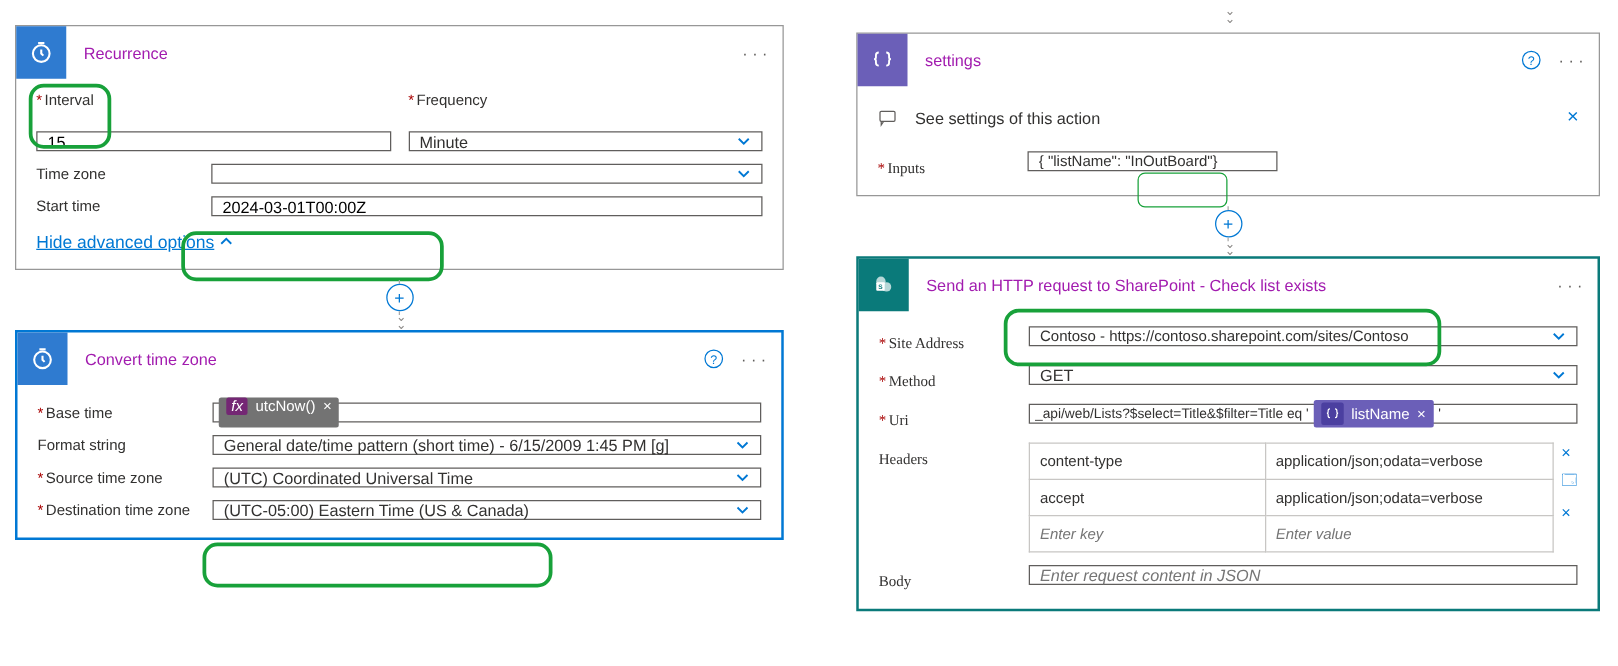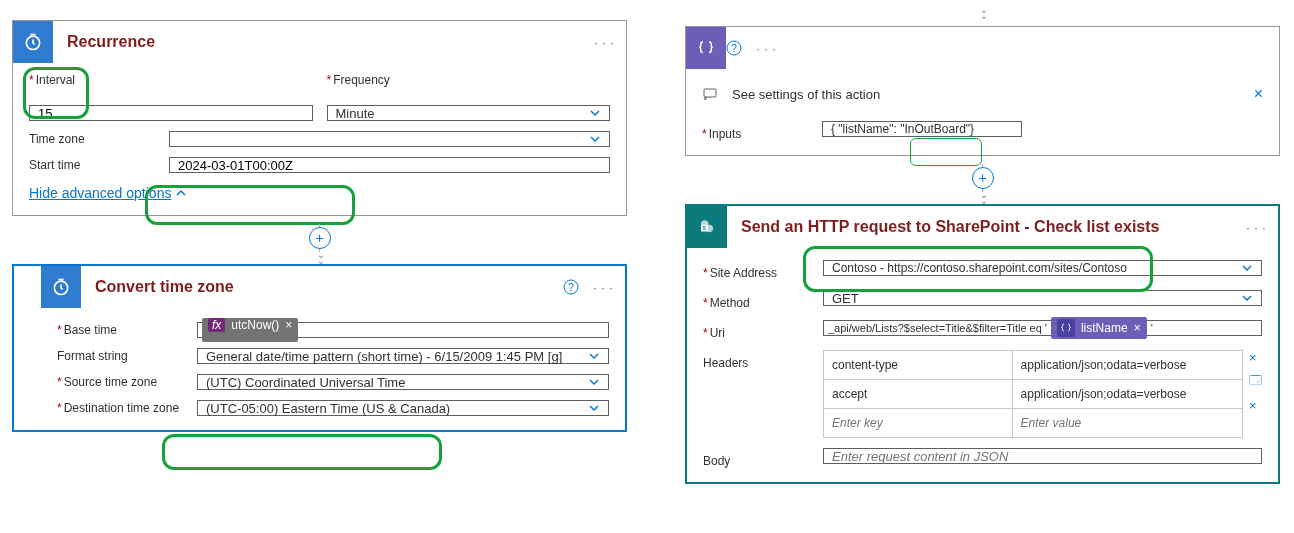--- a/index.html
+++ b/index.html
@@ -9,21 +9,21 @@
 
   .card { border: 1px solid #979797; background: #fff; margin-bottom: 8px; }
   .card.blue-border { border: 2px solid #0078d4; }
   .card.teal-border { border: 2px solid #0a7a7a; }
 
   .card-header { display: flex; align-items: center; padding: 0 12px 0 0; height: 42px; }
   .hdr-icon { width: 40px; height: 42px; display: flex; align-items: center; justify-content: center; color: #fff; flex-shrink:0;}
   .hdr-icon.blue { background: #2f7bd0; }
   .hdr-icon.purple { background: #6b5fb8; }
   .hdr-icon.teal { background: #0a7a7a; }
-  .hdr-title { margin-left: 14px; flex: 1; font-size: 16px; color: #7f1d1d; font-weight: bold; }
+  .hdr-title { margin-left: 14px; flex: 1; font-size: 13px; color: #a21caf; }
   .hdr-tools { display: flex; align-items: center; gap: 14px; color: #605e5c; }
   .hdr-tools .help { color:#0078d4; }
 
   .card-body { padding: 10px 16px 14px 16px; }
 
   .two-col { display: flex; gap: 14px; }
   .two-col > div { flex: 1; }
 
   .field-label { font-size: 12px; margin-bottom: 18px; display:block;}
   .req::before { content: "*"; color: #a80000; margin-right: 2px; }
@@ -44,21 +44,21 @@
   .pill-var .ic { background:#4b3fa0; width:18px;height:18px; display:flex;align-items:center;justify-content:center; border-radius:2px;}
 
   .connector { display:flex; flex-direction:column; align-items:center; height:40px; justify-content:center; position:relative;}
   .connector .vline { width:1px; flex:1; background:#aaa;}
   .plus { width:22px;height:22px;border:1px solid #0078d4;border-radius:50%;background:#fff;color:#0078d4;display:flex;align-items:center;justify-content:center;font-size:14px;line-height:1;}
   .down-chevs { color:#8a8886; font-size:10px; letter-spacing:-3px; line-height:6px;}
 
   .hilite { position:absolute; border:3px solid #18a13a; border-radius:12px; pointer-events:none;}
 
   .rowR { display:flex; align-items:flex-start; margin-top:10px;}
-  .rowR .lblR { width:120px; font-size:12px; padding-top:6px;}
+  .rowR .lblR { width:120px; font-size:12px; padding-top:6px;font-family:Liberation Serif, serif;}
   .rowR .ctrlR { flex:1;}
 
   .headers-table { border:1px solid #605e5c; width:100%; border-collapse:collapse;}
   .headers-table td { border:1px solid #c8c6c4; padding:0;}
   .hcell { height:28px; padding:0 8px; display:flex; align-items:center; font-size:12px;}
   .hcell input { border:none; outline:none; width:100%; font-size:12px;}
 
   .side-icons { display:flex; flex-direction:column; gap:6px; margin-left:6px; color:#0078d4;}
 
   .note-row { display:flex; align-items:center; gap:14px; padding:6px 0 8px 0;}
@@ -140,21 +140,21 @@
     <div class="hilite" style="left:132px; top:164px; width:210px; height:40px;"></div>
   </div>
 
   <div class="connector">
     <div class="vline"></div>
     <div class="plus">+</div>
     <div class="vline"></div>
     <div class="down-chevs">⌄<br>⌄</div>
   </div>
 
-  <div class="card blue-border" style="position:relative;padding-left:27px;">
+  <div class="card blue-border" style="position:relative;">
     <div class="card-header">
       <div class="hdr-icon blue">
         <svg width="20" height="20" viewBox="0 0 24 24" fill="none" stroke="white" stroke-width="2">
             <circle cx="12" cy="13" r="8"></circle>
             <path d="M12 9v4l2 2"></path>
             <path d="M9 3h6"></path>
           </svg>
       </div>
       <div class="hdr-title">Convert time zone</div>
       <div class="hdr-tools">
@@ -224,20 +224,21 @@
     <div class="down-chevs">⌄<br>⌄</div>
   </div>
 
   <div class="card" style="position:relative;">
     <div class="card-header">
       <div class="hdr-icon purple">
         <svg width="18" height="18" viewBox="0 0 24 24" fill="none" stroke="white" stroke-width="2">
             <path d="M8 4c-2 0-3 1-3 3v2c0 1-1 2-2 2 1 0 2 1 2 2v2c0 2 1 3 3 3M16 4c2 0 3 1 3 3v2c0 1 1 2 2 2-1 0-2 1-2 2v2c0 2-1 3-3 3"></path>
           </svg>
       </div>
+      <div class="hdr-title">settings</div>
       <div class="hdr-tools">
         <span class="help">
             <svg width="16" height="16" viewBox="0 0 16 16">
               <circle cx="8" cy="8" r="7" stroke="#0078d4" fill="none"></circle>
               <text x="8" y="12" text-anchor="middle" font-size="10" fill="#0078d4">?</text>
             </svg>
           </span>
         <span>· · ·</span>
       </div>
     </div>

